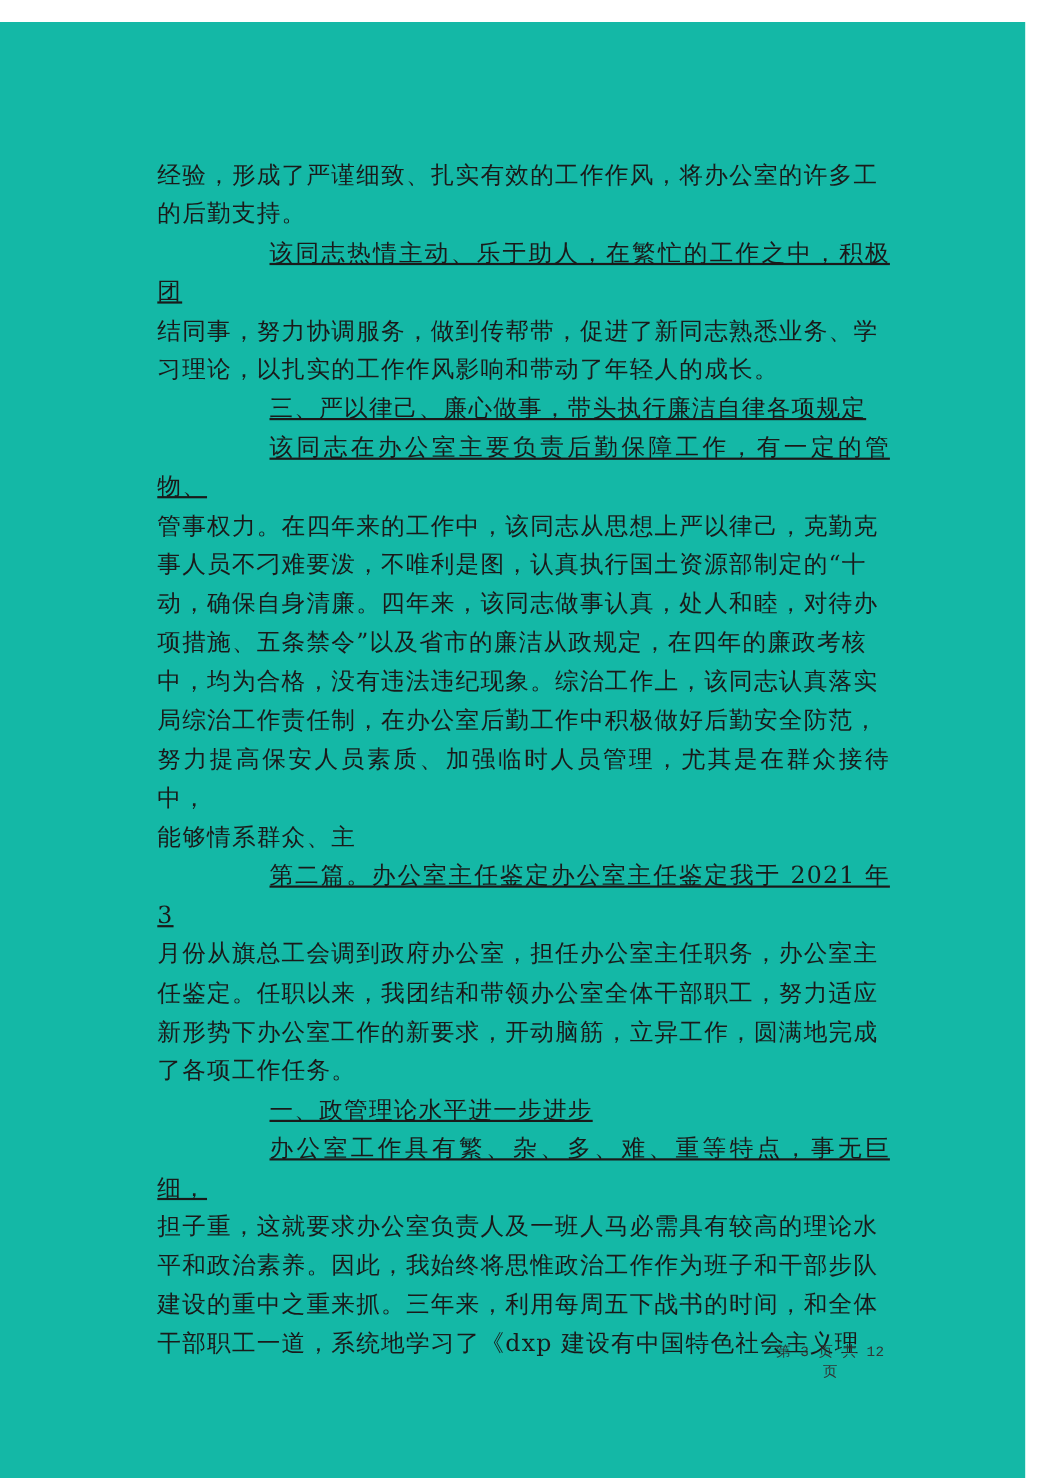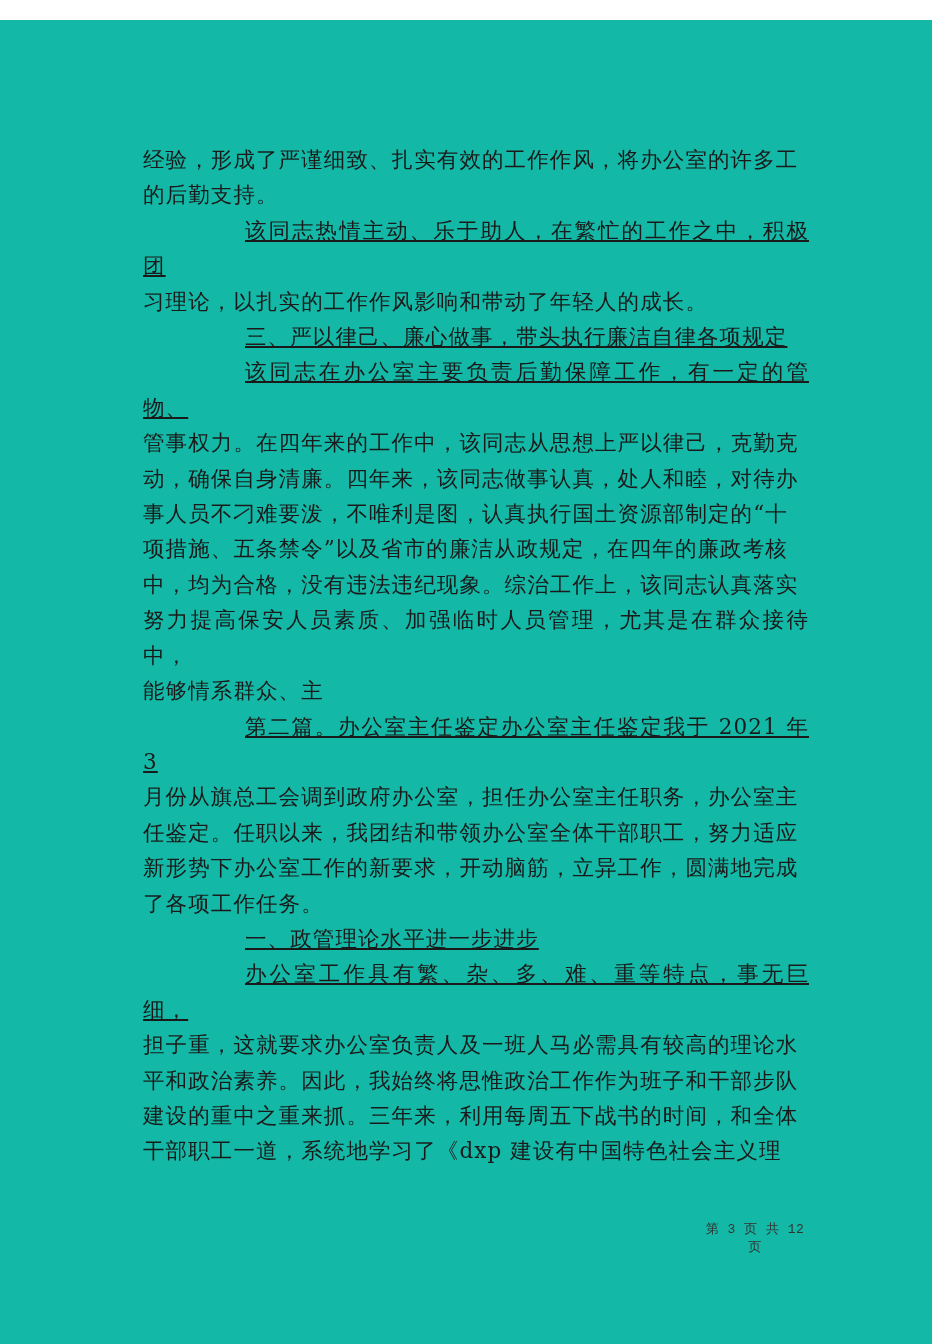--- a/index.html
+++ b/index.html
@@ -49,28 +49,30 @@
     }
   </style>
 </head>
 <body>
 
 <div class="page">
   <div class="body-text">
     <div>经验，形成了严谨细致、扎实有效的工作作风，将办公室的许多工</div>
     <div>的后勤支持。</div>
     <div class="indent">该同志热情主动、乐于助人，在繁忙的工作之中，积极团</div>
+    <div>结同事，努力协调服务，做到传帮带，促进了新同志熟悉业务、学</div>
     <div>习理论，以扎实的工作作风影响和带动了年轻人的成长。</div>
     <div class="indent">三、严以律己、廉心做事，带头执行廉洁自律各项规定</div>
     <div class="indent">该同志在办公室主要负责后勤保障工作，有一定的管物、</div>
     <div>管事权力。在四年来的工作中，该同志从思想上严以律己，克勤克</div>
+    <div>事人员不刁难要泼，不唯利是图，认真执行国土资源部制定的“十</div>
     <div>动，确保自身清廉。四年来，该同志做事认真，处人和睦，对待办</div>
-    <div>事人员不刁难要泼，不唯利是图，认真执行国土资源部制定的“十</div>
     <div>项措施、五条禁令”以及省市的廉洁从政规定，在四年的廉政考核</div>
     <div>中，均为合格，没有违法违纪现象。综治工作上，该同志认真落实</div>
+    <div>局综治工作责任制，在办公室后勤工作中积极做好后勤安全防范，</div>
     <div>努力提高保安人员素质、加强临时人员管理，尤其是在群众接待中，</div>
     <div>能够情系群众、主</div>
     <div class="indent">第二篇。办公室主任鉴定办公室主任鉴定我于 2021 年 3</div>
     <div>月份从旗总工会调到政府办公室，担任办公室主任职务，办公室主</div>
     <div>任鉴定。任职以来，我团结和带领办公室全体干部职工，努力适应</div>
     <div>新形势下办公室工作的新要求，开动脑筋，立异工作，圆满地完成</div>
     <div>了各项工作任务。</div>
     <div class="indent">一、政管理论水平进一步进步</div>
     <div class="indent">办公室工作具有繁、杂、多、难、重等特点，事无巨细，</div>
     <div>担子重，这就要求办公室负责人及一班人马必需具有较高的理论水</div>

